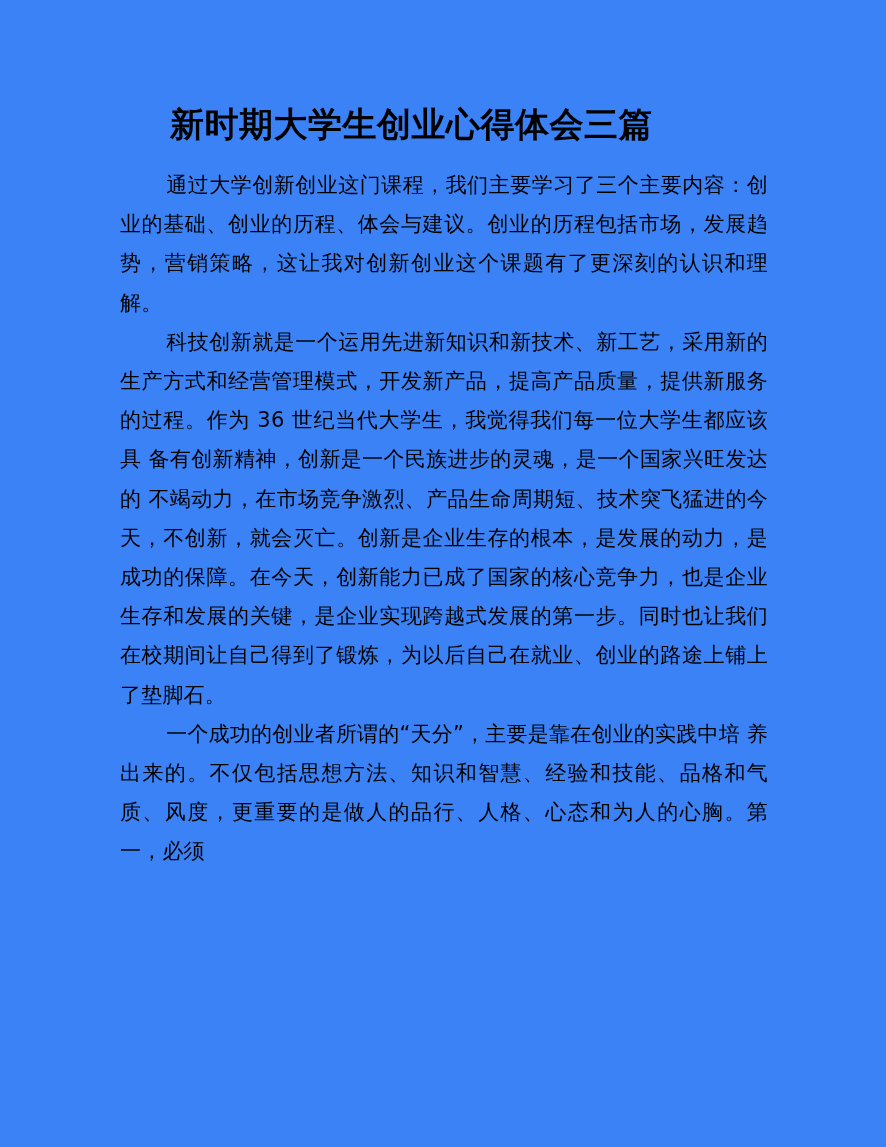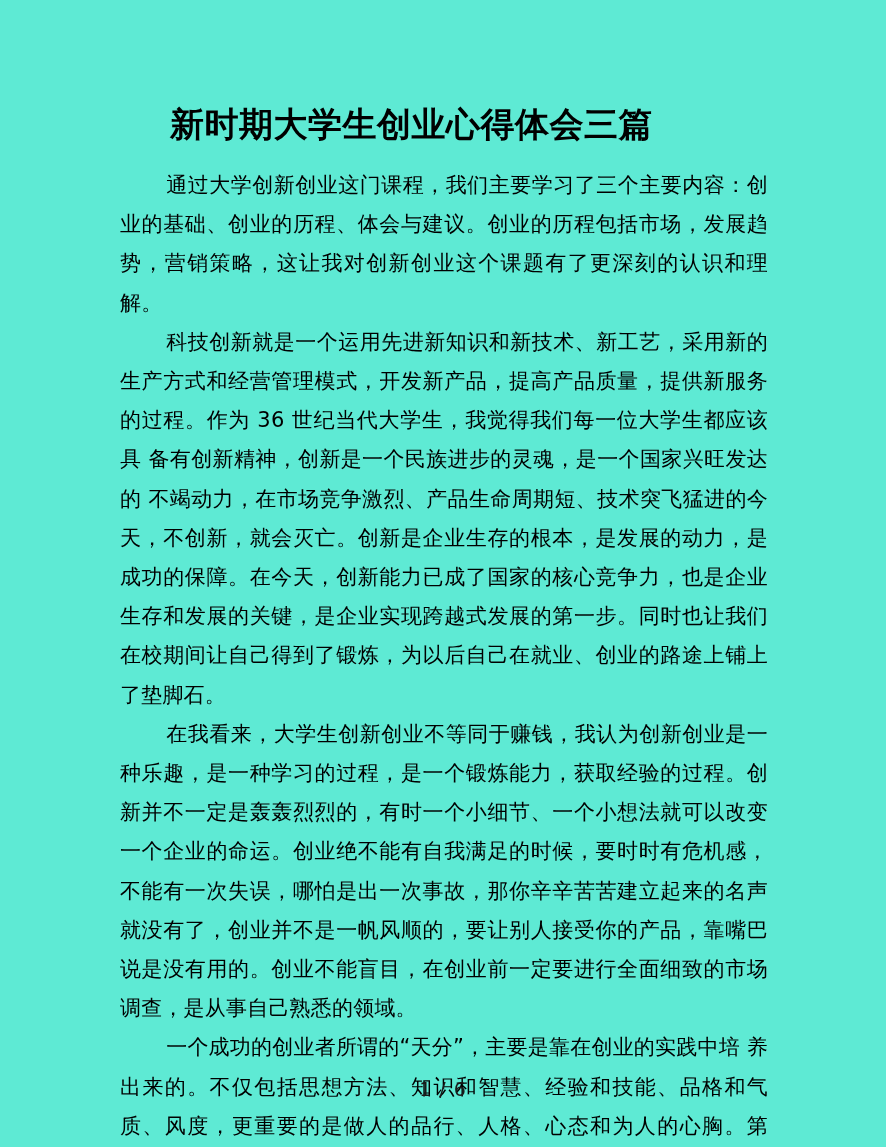--- a/index.html
+++ b/index.html
@@ -7,21 +7,21 @@
     padding: 0;
     background: #ffffff;
   }
   body {
     font-family: "DejaVu Sans", "Liberation Sans", sans-serif;
   }
   .page {
     position: relative;
     width: 886px;
     height: 1147px;
-    background: #5eead4;
+    background: #3b82f6;
     box-sizing: border-box;
     overflow: hidden;
   }
   .doc-body {
     position: absolute;
     left: 120px;
     top: 96px;
     width: 648px;
   }
   .doc-title {
@@ -68,21 +68,19 @@
 <div class="page">
 
   <div class="doc-body">
 
     <h1 class="doc-title">新时期大学生创业心得体会三篇</h1>
 
     <p class="para indent">通过大学创新创业这门课程，我们主要学习了三个主要内容：创 业的基础、创业的历程、体会与建议。创业的历程包括市场，发展趋 势，营销策略，这让我对创新创业这个课题有了更深刻的认识和理 解。</p>
 
     <p class="para indent">科技创新就是一个运用先进新知识和新技术、新工艺，采用新的 生产方式和经营管理模式，开发新产品，提高产品质量，提供新服务 的过程。作为 36 世纪当代大学生，我觉得我们每一位大学生都应该具 备有创新精神，创新是一个民族进步的灵魂，是一个国家兴旺发达的 不竭动力，在市场竞争激烈、产品生命周期短、技术突飞猛进的今 天，不创新，就会灭亡。创新是企业生存的根本，是发展的动力，是 成功的保障。在今天，创新能力已成了国家的核心竞争力，也是企业 生存和发展的关键，是企业实现跨越式发展的第一步。同时也让我们 在校期间让自己得到了锻炼，为以后自己在就业、创业的路途上铺上了垫脚石。</p>
 
-    <p class="para indent">在我看来，大学生创新创业不等同于赚钱，我认为创新创业是一 种乐趣，是一种学习的过程，是一个锻炼能力，获取经验的过程。创 新并不一定是轰轰烈烈的，有时一个小细节、一个小想法就可以改变 一个企业的命运。创业绝不能有自我满足的时候，要时时有危机感， 不能有一次失误，哪怕是出一次事故，那你辛辛苦苦建立起来的名声 就没有了，创业并不是一帆风顺的，要让别人接受你的产品，靠嘴巴 说是没有用的。创业不能盲目，在创业前一定要进行全面细致的市场 调查，是从事自己熟悉的领域。</p>
 
     <p class="para indent">一个成功的创业者所谓的“天分”，主要是靠在创业的实践中培 养出来的。不仅包括思想方法、知识和智慧、经验和技能、品格和气 质、风度，更重要的是做人的品行、人格、心态和为人的心胸。第 一，必须</p>
 
   </div>
 
-  <div class="footer">1 / 6</div>
 
 </div>
 
 </body></html>

